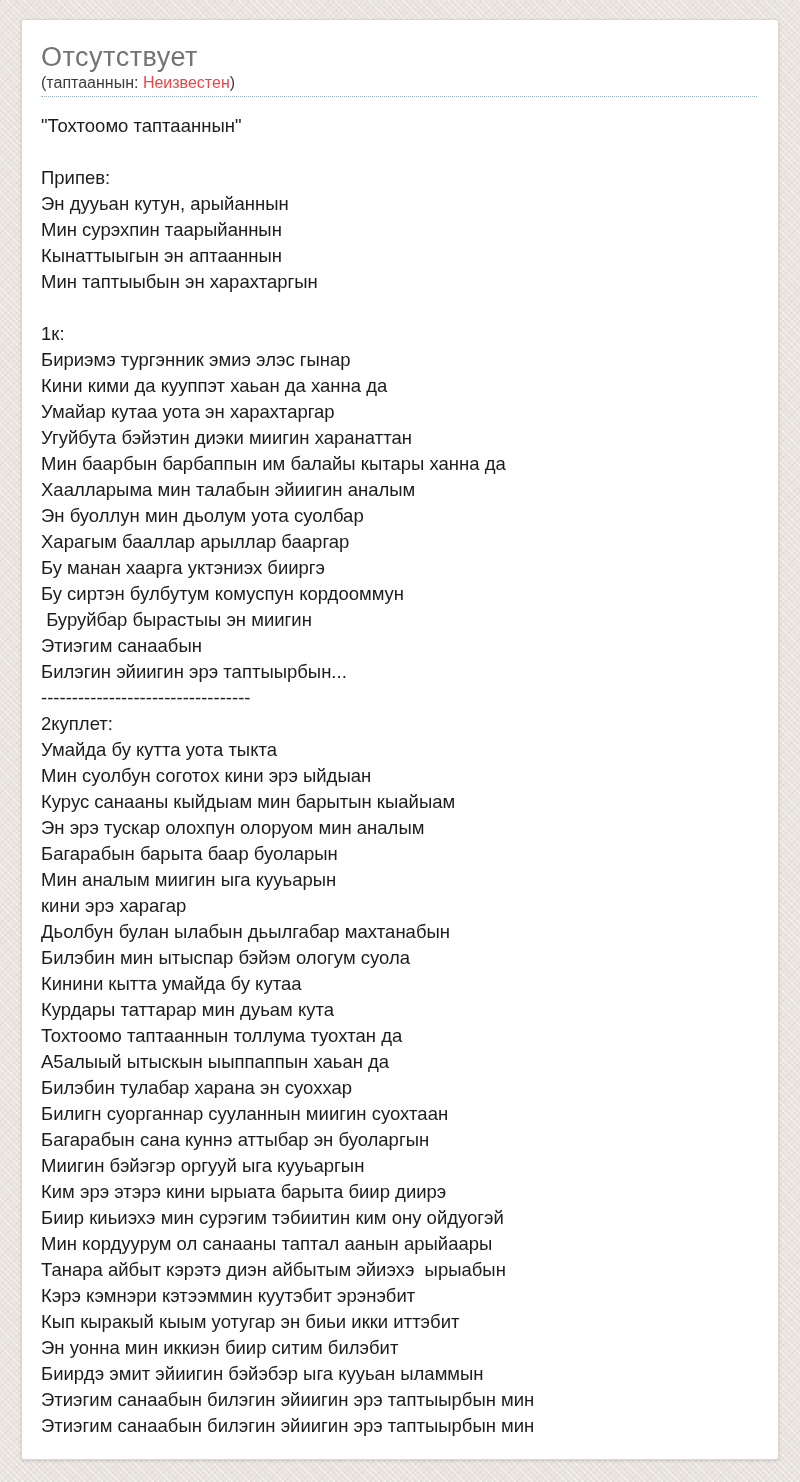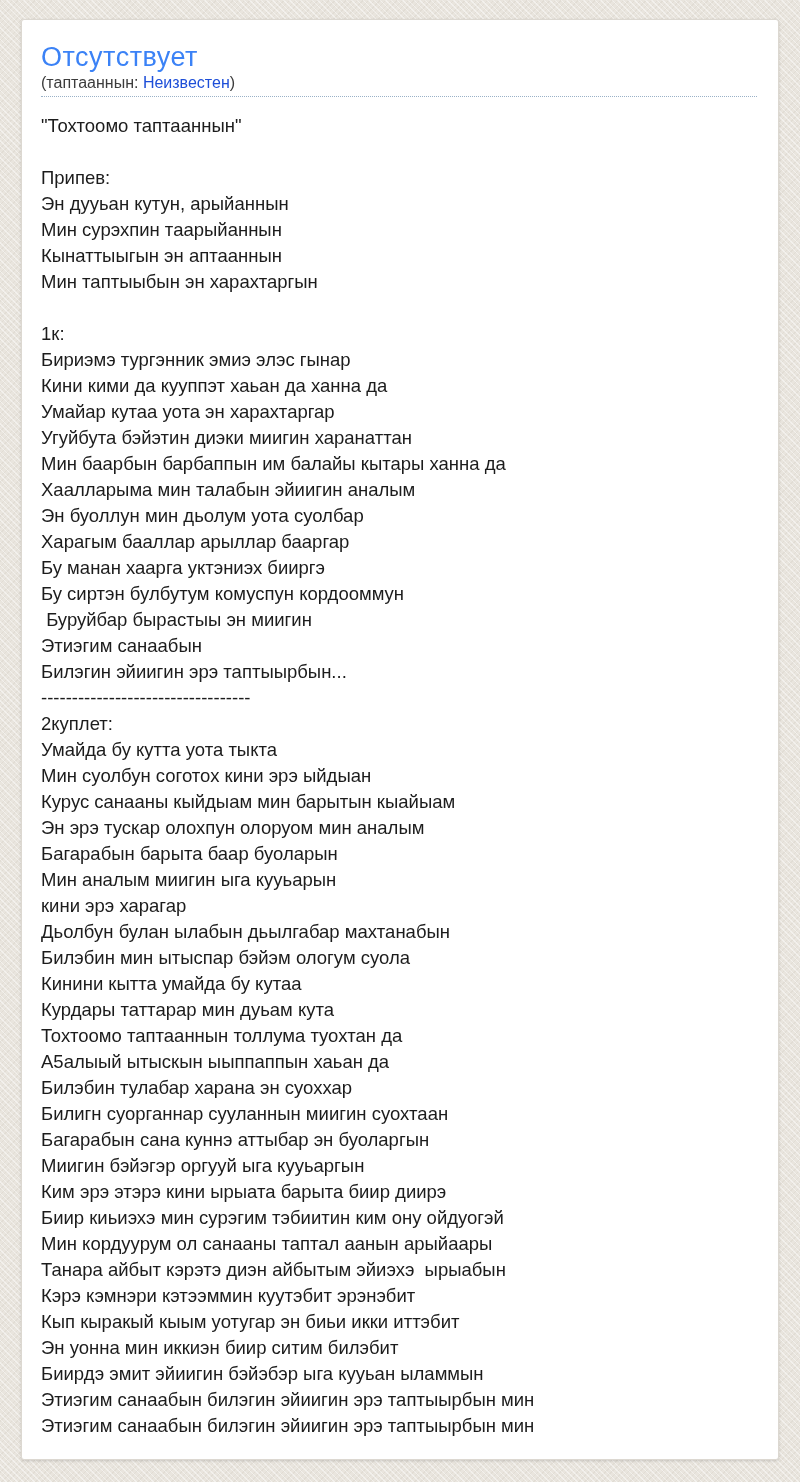--- a/index.html
+++ b/index.html
@@ -27,31 +27,31 @@
     padding: 24px 21px 26px 19px;
   }
   .header {
     border-bottom: 1px dotted #9ab1c7;
     padding-bottom: 3px;
   }
   .song-title {
     font-size: 27px;
     line-height: 27px;
     font-weight: normal;
-    color: #3b82f6;
+    color: #737373;
     letter-spacing: 0.5px;
   }
   .artist-line {
     margin-top: 2px;
     font-size: 16px;
     line-height: 20px;
     color: #3c3c3c;
   }
   .artist-link {
-    color: #1d4ed8;
+    color: #ef4444;
     text-decoration: none;
     cursor: pointer;
   }
   .lyrics {
     margin-top: 16px;
     font-size: 18.5px;
     line-height: 26px;
     color: #1c1c1c;
     white-space: pre-wrap;
   }

